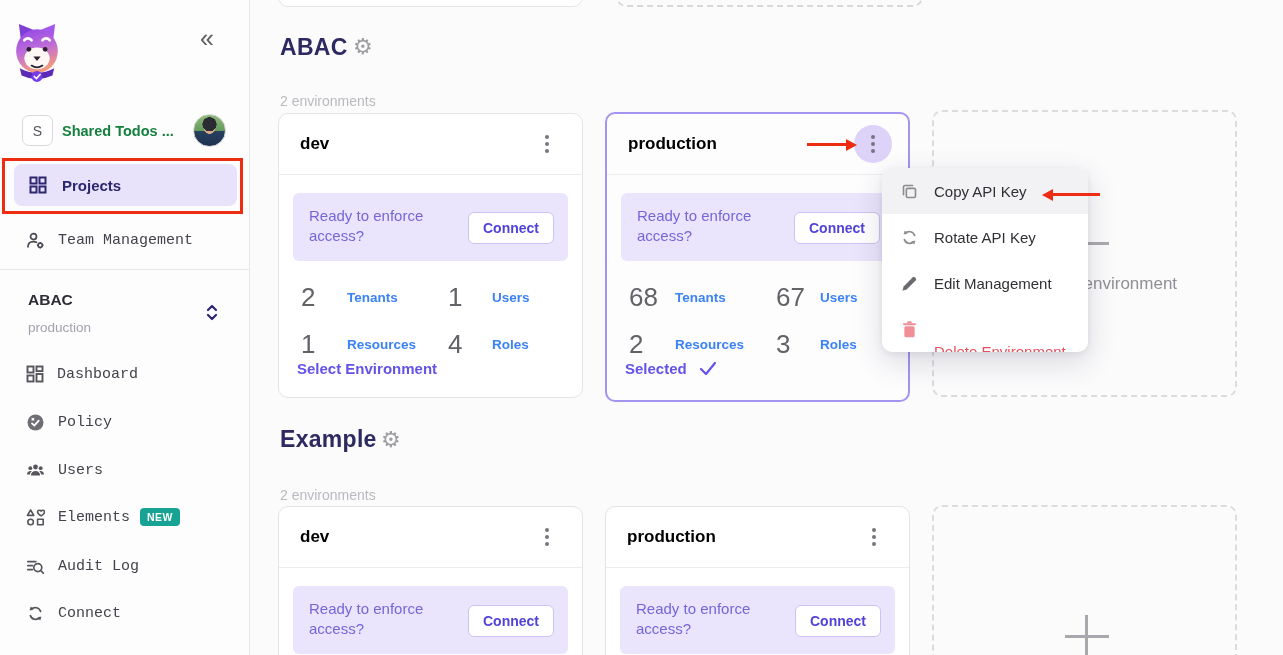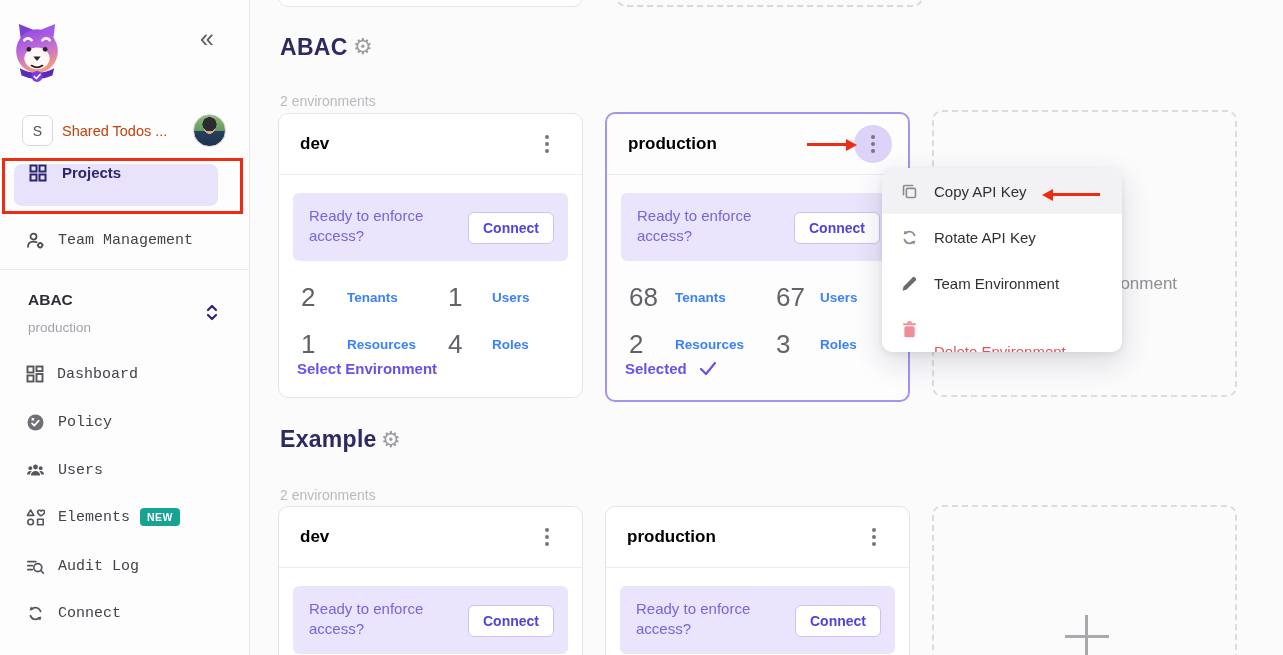--- a/index.html
+++ b/index.html
@@ -4,29 +4,29 @@
 <style>
   * { margin:0; padding:0; box-sizing:border-box; }
   html,body { width:1283px; height:655px; background:#fbfbfc; font-family:"Liberation Sans", sans-serif; }
   #app { position:relative; width:1283px; height:655px; overflow:hidden; background:#fbfbfc; }
 
   
   .sidebar { position:absolute; left:0; top:0; width:250px; height:655px; background:#fdfdfe; border-right:1px solid #e8e8ec; z-index:10; }
   .logo { position:absolute; left:8px; top:20px; width:58px; height:64px; }
   .collapse-btn { position:absolute; left:200px; top:24px; font-size:25px; color:#5f5f66; cursor:pointer; letter-spacing:-2px; }
   .ws-initial { position:absolute; left:22px; top:115px; width:31px; height:31px; border:1px solid #d9d9de; border-radius:7px; background:#fff; display:flex; align-items:center; justify-content:center; font-size:14px; color:#55555c; }
-  .ws-name { position:absolute; left:62px; top:123px; font-size:14.5px; color:#c2410c; font-weight:400; }
+  .ws-name { position:absolute; left:62px; top:123px; font-size:14.5px; color:#15803d; font-weight:700; }
   .avatar { position:absolute; left:193px; top:114px; width:33px; height:33px; border-radius:50%;
     background:
       radial-gradient(circle at 50% 30%, #2b2b33 0 26%, transparent 27%),
       radial-gradient(circle at 50% 42%, #d8a886 0 24%, transparent 25%),
       linear-gradient(180deg,#8fb97a 0%, #649a5e 52%, #27405e 53%, #1d3250 100%);
     border:1px solid #d4d4d8; }
   .red-rect { position:absolute; left:2px; top:158px; width:241px; height:56px; border:3px solid #ee2c12; z-index:40; pointer-events:none; }
-  .projects-pill { position:absolute; left:14px; top:164px; width:204px; height:42px; background:#e8e3fb; border-radius:8px; display:flex; cursor:pointer; }
+  .projects-pill { position:absolute; left:14px; top:164px; width:223px; height:42px; background:#e8e3fb; border-radius:8px; display:flex; align-items:center; cursor:pointer; }
   .projects-pill svg { margin-left:15px; }
   .projects-pill .plabel { margin-left:15px; font-size:15px; font-weight:700; color:#2d2670; }
   .side-row { position:absolute; left:0; width:250px; height:36px; display:flex; align-items:center; cursor:pointer; }
   .side-row svg { margin-left:26px; flex:0 0 auto; }
   .side-row .slabel { margin-left:13px; font-size:15px; color:#43434b;font-family:Liberation Mono, monospace; }
   .side-div { position:absolute; left:0; top:269px; width:250px; height:1px; background:#e9e9ec; }
   .sel-project { position:absolute; left:28px; top:291px; font-size:15.5px; font-weight:700; color:#2c2c34; }
   .sel-env { position:absolute; left:28px; top:320px; font-size:13.5px; color:#a2a2ab; }
   .sel-chevrons { position:absolute; left:205px; top:303px; cursor:pointer; }
   .new-badge { margin-left:10px; background:#16a394; color:#fff; font-size:10.5px; font-weight:700; letter-spacing:.5px; padding:3px 7px; border-radius:4px; }
@@ -54,21 +54,21 @@
   .footer-link { position:absolute; left:18px; top:246px; font-size:15px; font-weight:700; color:#6553e8; cursor:pointer; display:flex; align-items:center; gap:12px; }
 
   .dashed-card { position:absolute; width:305px; border:2px dashed #dcdcdf; border-radius:10px; cursor:pointer; overflow:hidden; }
   .plus { position:absolute; }
   .plus span { position:absolute; background:#a9a9ad; }
   .plus .h { left:0; top:20px; width:44px; height:3px; }
   .plus .v { left:20px; top:0; width:3px; height:44px; }
   .create-label { position:absolute; left:0; width:100%; text-align:center; font-size:17px; color:#8f8f94; }
 
   
-  .menu { position:absolute; left:882px; top:168px; width:240px; background:#fff; border-radius:10px; box-shadow:0 10px 30px rgba(40,40,70,.16), 0 2px 6px rgba(40,40,70,.08); z-index:30; overflow:hidden; }
+  .menu { position:absolute; left:882px; top:168px; width:206px; background:#fff; border-radius:10px; box-shadow:0 10px 30px rgba(40,40,70,.16), 0 2px 6px rgba(40,40,70,.08); z-index:30; overflow:hidden; }
   .menu-row { height:46px; display:flex; align-items:center; cursor:pointer; }
   .menu-row.hovered { background:#f2f2f4; }
   .menu-row svg { margin-left:18px; flex:0 0 auto; }
   .menu-label { margin-left:15px; font-size:15px; color:#303036; }
   .menu-label.danger { color:#e4505e;margin-top:44px; }
 
   
   .arrow { position:absolute; z-index:45; pointer-events:none; }
   .arrow .line { position:absolute; height:3px; background:#ee2c12; }
   .arrow .head-r { position:absolute; width:0; height:0; border-top:6px solid transparent; border-bottom:6px solid transparent; border-left:11px solid #ee2c12; }
@@ -351,21 +351,21 @@
         </g>
         <polygon points="3.6,6.6 4.7,2.5 7.9,5.2" fill="#8b8b90"></polygon>
         <polygon points="15.4,12.4 14.3,16.5 11.1,13.8" fill="#8b8b90"></polygon>
       </svg>
       <span class="menu-label">Rotate API Key</span>
     </div>
     <div class="menu-row">
       <svg width="19" height="19" viewBox="0 0 20 20">
         <path d="M2.6 17.6 l1.2-4.5 L13.5 3.4 a1.3 1.3 0 0 1 1.8 0 l1.4 1.4 a1.3 1.3 0 0 1 0 1.8 L7 16.3 z" fill="#6a6a70"></path>
       </svg>
-      <span class="menu-label">Team Environment</span>
+      <span class="menu-label">Edit Management</span>
     </div>
     <div class="menu-row">
       <svg width="19" height="19" viewBox="0 0 20 20">
         <g fill="#ef8e96">
           <rect x="4.6" y="6.6" width="10.8" height="11.6" rx="1.6"></rect>
           <rect x="3.2" y="3.4" width="13.6" height="2.1" rx="1"></rect>
           <rect x="7.6" y="1.4" width="4.8" height="2.1" rx="1"></rect>
         </g>
       </svg>
       <span class="menu-label danger">Delete Environment</span>

